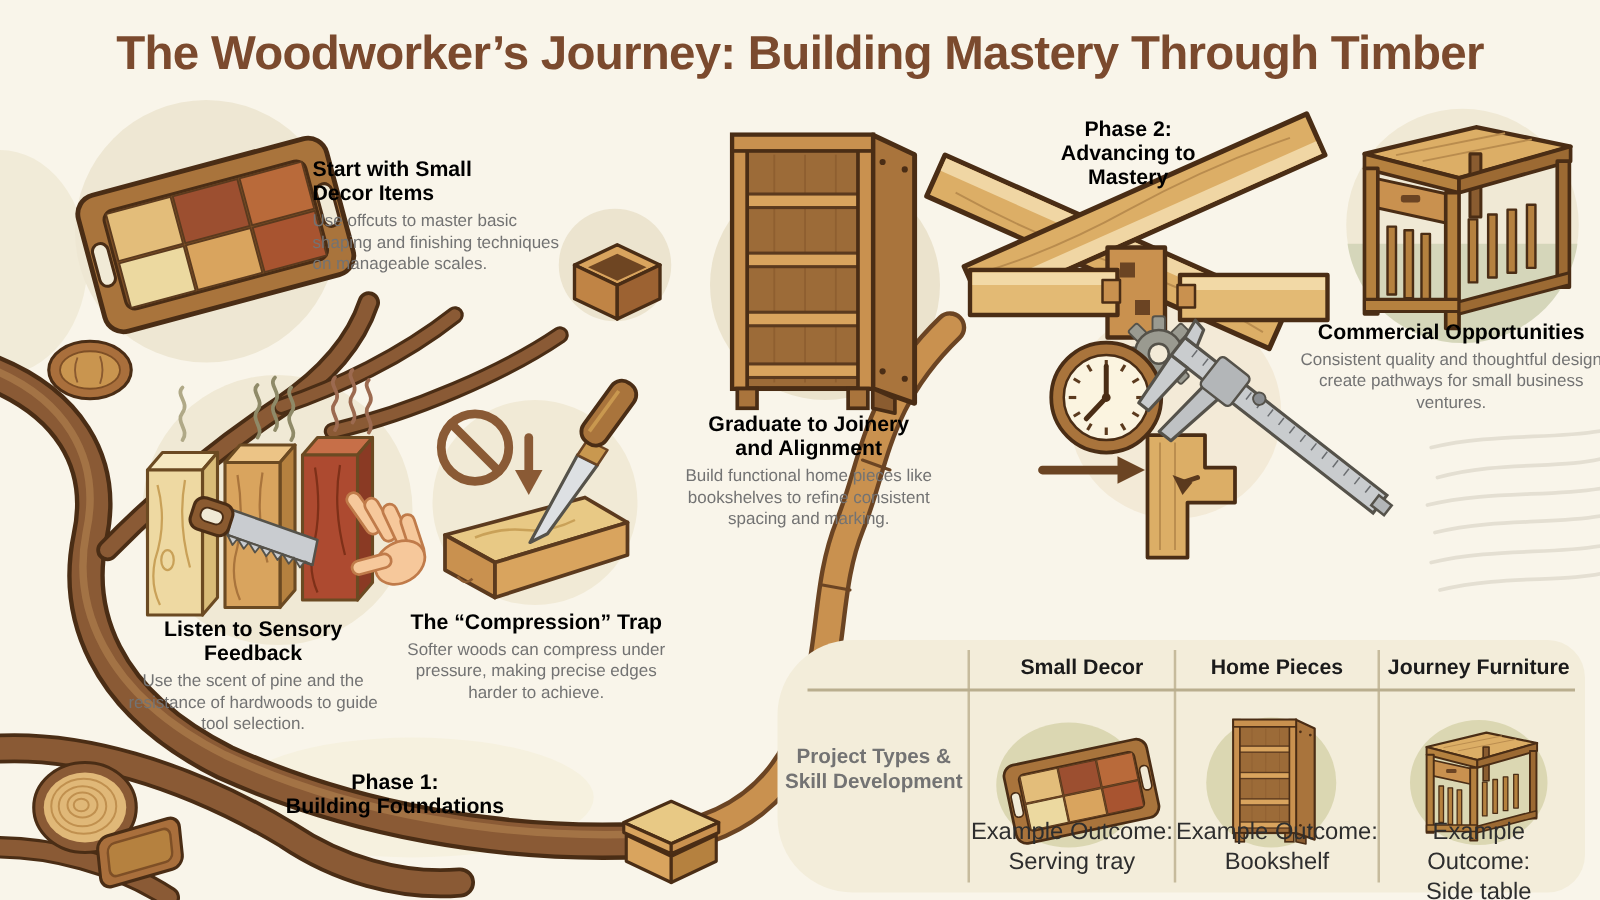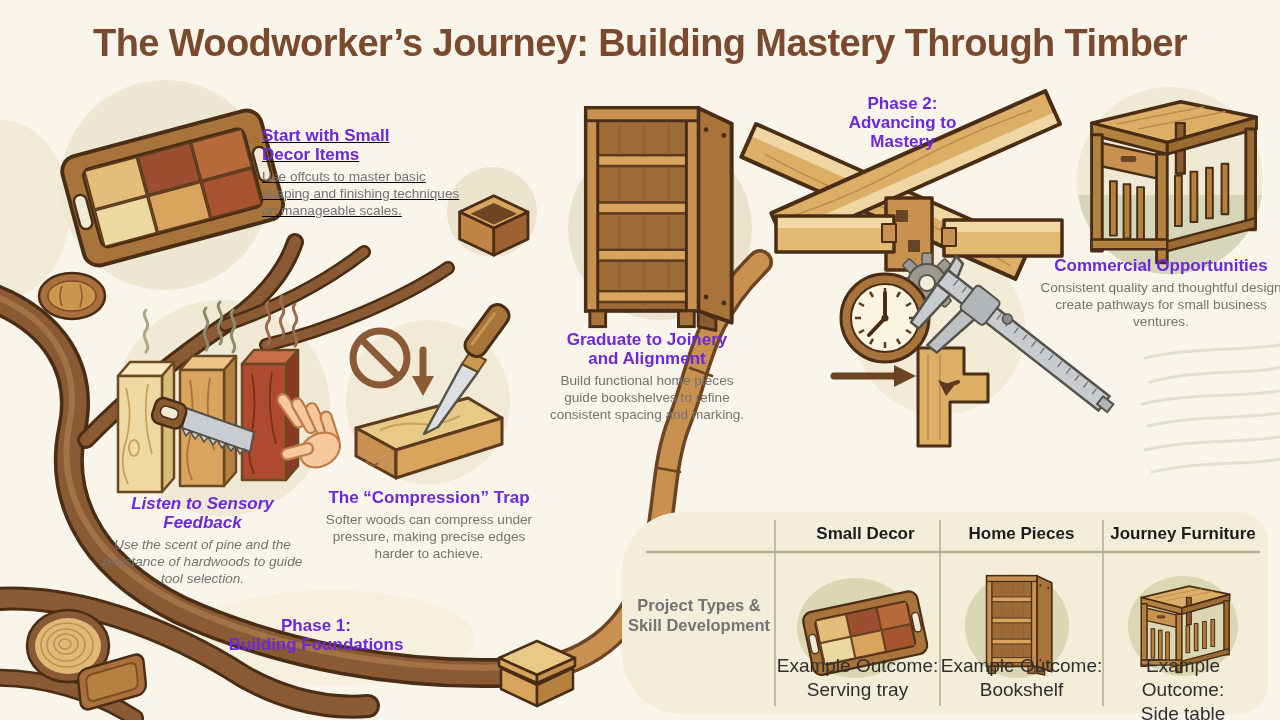--- a/index.html
+++ b/index.html
@@ -2,21 +2,21 @@
 <html><head>
 <meta charset="utf-8">
 <style>
   html,body{margin:0;padding:0;background:#f9f5ea;}
   .stage{position:relative;width:1280px;height:720px;overflow:hidden;
          background:#f9f5ea;font-family:"Liberation Sans",sans-serif;}
   .stage svg{position:absolute;top:0;left:0;}
   .txt{position:absolute;}
   .title{top:22px;left:0;width:100%;text-align:center;font-size:38px;font-weight:bold;
          color:#7b4a2e;letter-spacing:-0.6px;}
-  .h{font-weight:bold;color:#6d28d9;font-size:17px;line-height:1.13;white-space:pre-line;}
+  .h{font-weight:bold;color:#000000;font-size:17px;line-height:1.13;white-space:pre-line;}
   .h.big{font-size:19px;}
   .b{color:#737373;font-size:13.6px;line-height:1.24;margin-top:5px;}
   .center{text-align:center;}
   .panel{position:absolute;left:622px;top:512px;width:646px;height:202px;
          background:#f3edda;border-radius:60px 30px 30px 60px;}
   .panel svg{position:absolute;top:0;left:0;}
   .ph{position:absolute;font-weight:bold;color:#1b1b1b;font-size:17px;text-align:center;}
   .po{position:absolute;color:#2e2e2e;font-size:19px;line-height:1.26;text-align:center;white-space:pre-line;}
   .plabel{position:absolute;left:2px;top:84px;width:150px;font-weight:bold;color:#737373;
           font-size:16.5px;text-align:center;white-space:pre-line;line-height:1.2;}
@@ -360,43 +360,43 @@
     </g>
     <g>
       <line x1="423" y1="350" x2="423" y2="380" stroke="#8a5a35" stroke-width="7" stroke-linecap="round"></line>
       <polygon points="412,376 423,396 434,376" fill="#8a5a35"></polygon>
     </g>
   </g>
 </svg>
 
 <div class="txt title">The Woodworker’s Journey: Building Mastery Through Timber</div>
 
-<div class="txt" style="left:262px;top:126px;width:200px;text-decoration:underline;">
+<div class="txt" style="left:250px;top:126px;width:200px;">
   <div class="h">Start with Small
 Decor Items</div>
   <div class="b">Use offcuts to master basic shaping and finishing techniques on manageable scales.</div>
 </div>
 
 <div class="txt center" style="left:542px;top:330px;width:210px;">
   <div class="h">Graduate to Joinery
 and Alignment</div>
-  <div class="b">Build functional home pieces guide bookshelves to refine consistent spacing and marking.</div>
+  <div class="b">Build functional home pieces like bookshelves to refine consistent spacing and marking.</div>
 </div>
 
 <div class="txt center h" style="left:810px;top:94px;width:185px;">Phase 2:
 Advancing to
 Mastery</div>
 
 <div class="txt center" style="left:1040px;top:256px;width:242px;">
   <div class="h">Commercial Opportunities</div>
   <div class="b">Consistent quality and thoughtful design create pathways for small business ventures.</div>
 </div>
 
 
-<div class="txt center" style="left:95px;top:494px;width:215px;font-style:italic;">
+<div class="txt center" style="left:95px;top:494px;width:215px;">
   <div class="h">Listen to Sensory
 Feedback</div>
   <div class="b">Use the scent of pine and the resistance of hardwoods to guide tool selection.</div>
 </div>
 
 <div class="txt center" style="left:318px;top:488px;width:222px;">
   <div class="h">The “Compression” Trap</div>
   <div class="b">Softer woods can compress under pressure, making precise edges harder to achieve.</div>
 </div>
 

